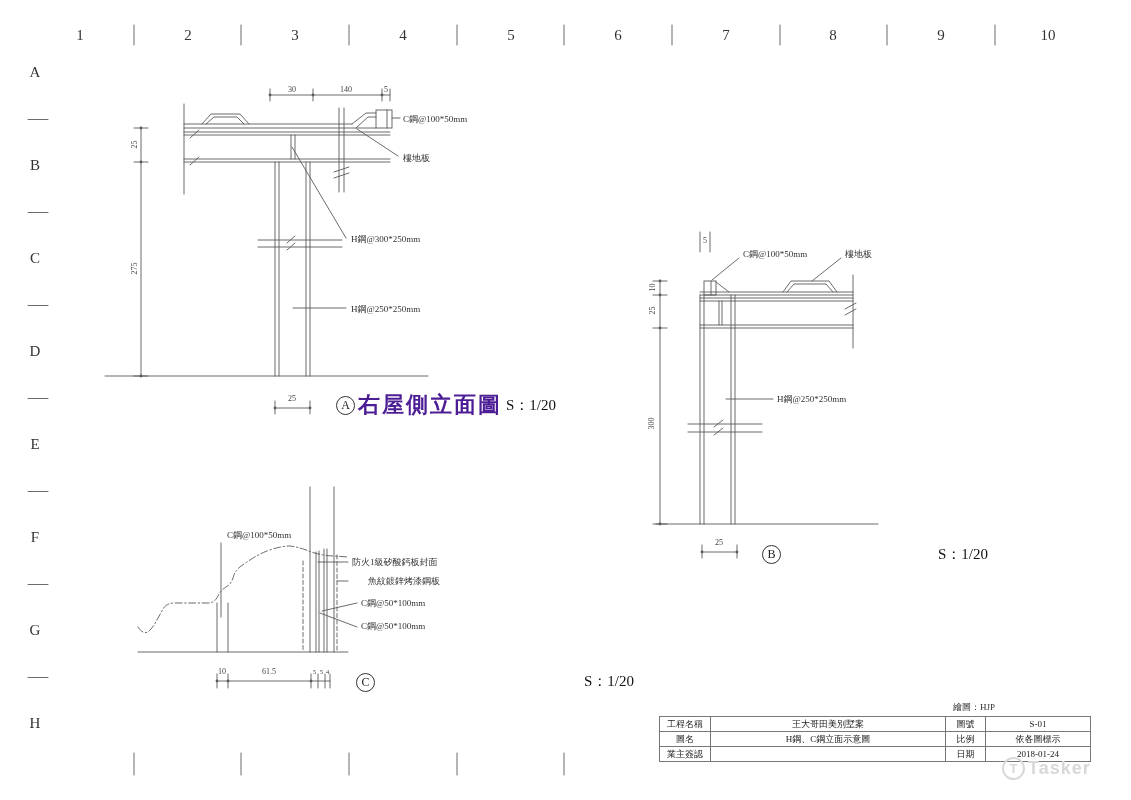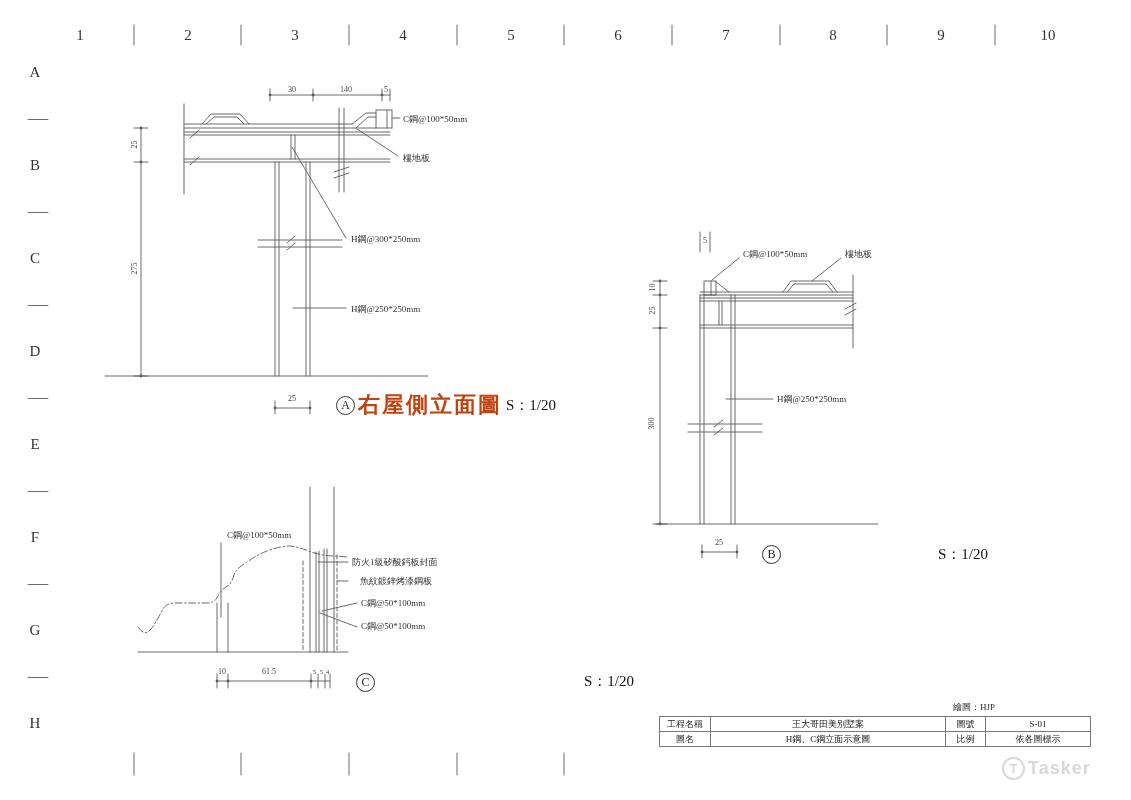--- a/index.html
+++ b/index.html
@@ -6,21 +6,21 @@
   #sheet{position:relative;width:1131px;height:800px;background:#fff;overflow:hidden;
          font-family:"Liberation Serif","DejaVu Serif",serif;}
   .abs{position:absolute;}
   .gref{font-size:15px;color:#333;text-align:center;}
   .dim{font-size:8px;color:#444;text-align:center;white-space:nowrap;}
   .dim7{font-size:7px;color:#444;text-align:center;white-space:nowrap;}
   .vdim{transform:rotate(-90deg);transform-origin:center;}
   .lbl{font-size:9px;color:#333;white-space:nowrap;}
   .tcirc{width:17px;height:17px;border:1px solid #333;border-radius:50%;font-size:12px;
          line-height:17px;text-align:center;color:#222;}
-  .dtitle{font-size:22px;color:#c2410c;letter-spacing:2px;white-space:nowrap;font-weight:bold;}
+  .dtitle{font-size:22px;color:#4c1d95;letter-spacing:2px;white-space:nowrap;font-weight:bold;}
   .dscale{font-size:15px;color:#111;white-space:nowrap;}
   table.tb{border-collapse:collapse;table-layout:fixed;width:431px;font-size:9px;color:#222;}
   table.tb td{border:1px solid #777;height:14px;padding:0 4px;overflow:hidden;white-space:nowrap;}
   td.cl{text-align:center;}
   td.vl{text-align:center;}
   .wmark{display:flex;align-items:center;gap:3px;color:#d8d8d8;}
   .wcirc{width:19px;height:19px;border:2px solid #d8d8d8;border-radius:50%;font-family:"Liberation Sans",sans-serif;
          font-weight:bold;font-size:13px;line-height:19px;text-align:center;}
   .wtext{font-family:"Liberation Sans",sans-serif;font-weight:bold;font-size:18px;letter-spacing:1px;}
 </style>
@@ -145,21 +145,21 @@
   <span class="abs dim vdim" style="left:639px;top:419px;width:24px">300</span>
   <span class="abs dim" style="left:705px;top:538px;width:28px">25</span>
   <span class="abs lbl" style="left:743px;top:248px">C鋼@100*50mm</span>
   <span class="abs lbl" style="left:845px;top:248px">樓地板</span>
   <span class="abs lbl" style="left:777px;top:393px">H鋼@250*250mm</span>
   <span class="abs tcirc" style="left:762px;top:545px">B</span>
   <span class="abs dscale" style="left:938px;top:545px">S：1/20</span>
 
   <span class="abs lbl" style="left:227px;top:529px">C鋼@100*50mm</span>
   <span class="abs lbl" style="left:352px;top:556px">防火1級矽酸鈣板封面</span>
-  <span class="abs lbl" style="left:360px;top:575px">魚紋鍍鋅烤漆鋼板</span>
+  <span class="abs lbl" style="left:368px;top:575px">魚紋鍍鋅烤漆鋼板</span>
   <span class="abs lbl" style="left:361px;top:597px">C鋼@50*100mm</span>
   <span class="abs lbl" style="left:361px;top:620px">C鋼@50*100mm</span>
   <span class="abs dim" style="left:208px;top:667px;width:28px">10</span>
   <span class="abs dim" style="left:255px;top:667px;width:28px">61.5</span>
   <span class="abs dim7" style="left:311px;top:668px;width:7px">5</span>
   <span class="abs dim7" style="left:318px;top:668px;width:7px">5</span>
   <span class="abs dim7" style="left:324px;top:668px;width:7px">4</span>
   <span class="abs tcirc" style="left:356px;top:673px">C</span>
   <span class="abs dscale" style="left:584px;top:672px">S：1/20</span>
 
@@ -177,20 +177,26 @@
       <td class="vl">王大哥田美別墅案</td>
       <td class="cl">圖號</td>
       <td class="vl">S-01</td>
     </tr>
     <tr>
       <td class="cl">圖名</td>
       <td class="vl">H鋼、C鋼立面示意圖</td>
       <td class="cl">比例</td>
       <td class="vl">依各圖標示</td>
     </tr>
+    <tr>
+      <td class="cl">業主簽認</td>
+      <td class="vl"></td>
+      <td class="cl">日期</td>
+      <td class="vl">2018-01-24</td>
+    </tr>
   </tbody>
     </table>
 
   <div class="abs wmark" style="left:1002px;top:757px">
     <span class="wcirc">T</span>
     <span class="wtext">Tasker</span>
   </div>
 
 </div>
 

